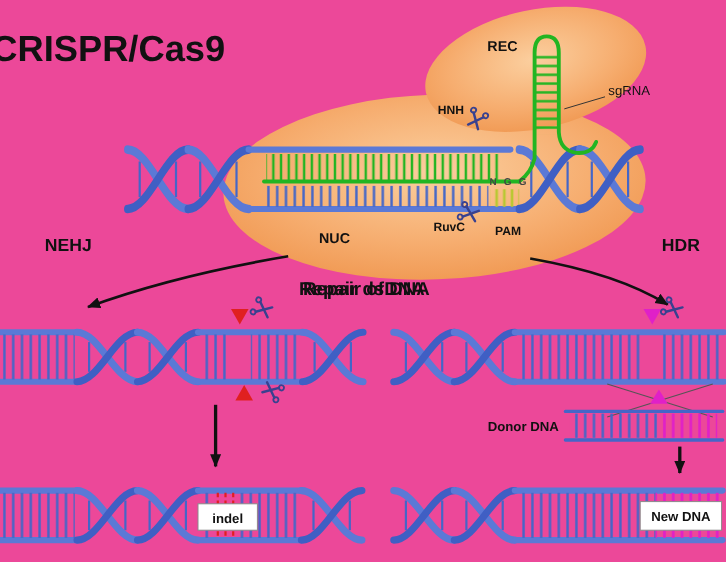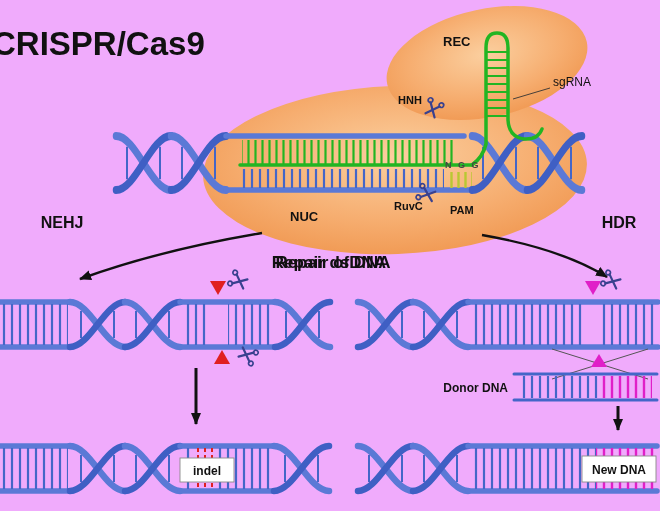--- a/index.html
+++ b/index.html
@@ -1,16 +1,16 @@
 <!DOCTYPE html>
 <html style="--dnaBlue: #5b79d6; --dnaBlueDark: #3f5fc4; --rungBlue: #4466c8; --green: #22b522; --magenta: #e020c8; --red: #e02020; --yellow: #b9c832; --scissors: #39418f; --ink: #111111; --orange: #f09a55;"><head>
 <meta charset="utf-8">
 <style>
   html,body{margin:0;padding:0;background:#fff;}
-  .stage{position:relative;width:660px;height:511px;background:#f0abfc;overflow:hidden;
+  .stage{position:relative;width:660px;height:511px;background:#ec4899;overflow:hidden;
          font-family:"Liberation Sans",sans-serif;}
   svg{display:block;}
   text{font-family:"Liberation Sans",sans-serif;fill:var(--ink,#111);}
   .title{font-size:33px;font-weight:bold;}
   .lobe-lbl{font-size:13px;font-weight:bold;}
   .small-lbl{font-size:11px;font-weight:600;}
   .tiny-lbl{font-size:9px;font-weight:bold;fill:#444;}
   .sg-lbl{font-size:12px;}
   .branch-lbl{font-size:16px;font-weight:bold;}
   .overlay-lbl{font-size:17px;font-weight:bold;}

